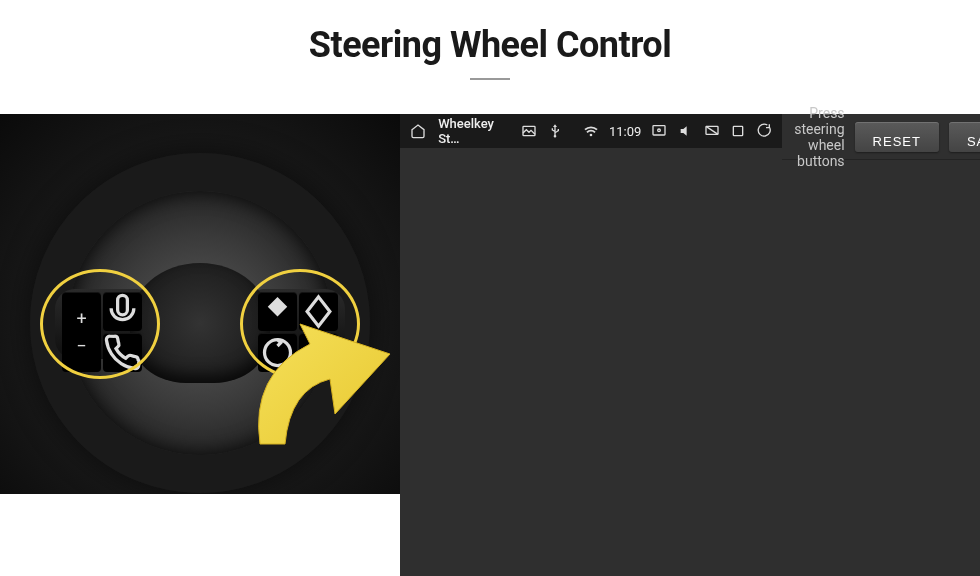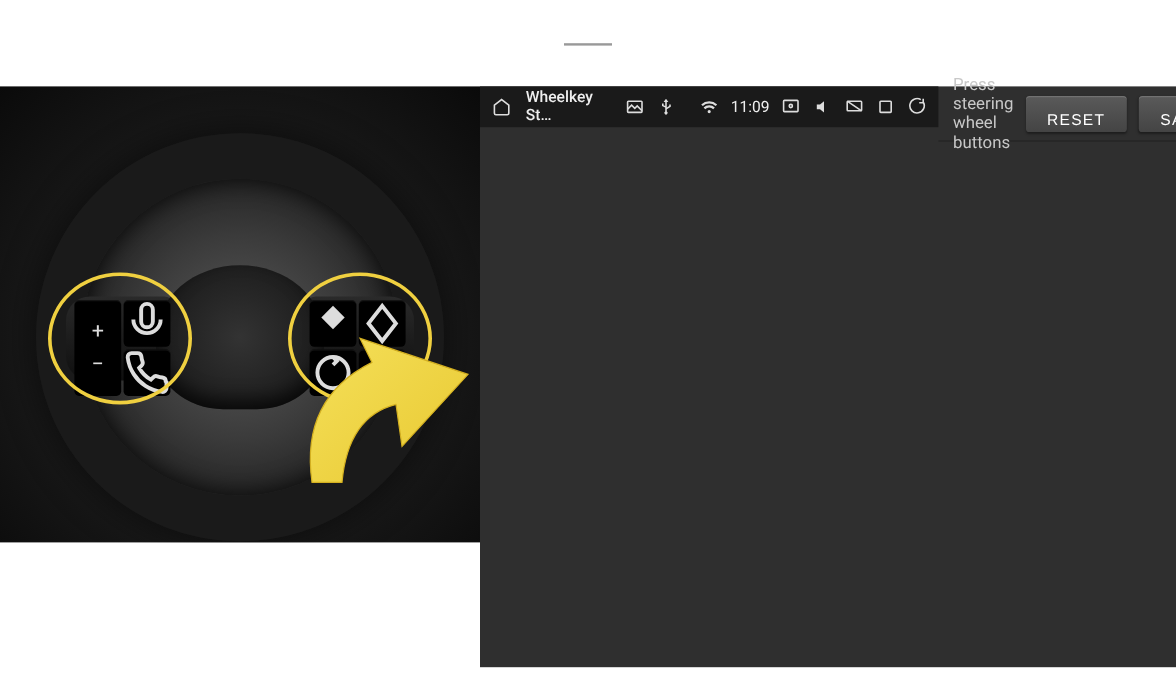--- a/index.html
+++ b/index.html
@@ -138,21 +138,21 @@
   .action-row {
     height: 46px;
     display: flex;
     align-items: center;
     padding: 0 12px;
     gap: 10px;
     border-bottom: 1px solid #232323;
   }
   .instruction {
     flex: 1;
-    text-align: left;
+    text-align: right;
     color: #c8c8c8;
     font-size: 14px;
   }
   .pill-btn {
     background: #555;
     background: linear-gradient(#5a5a5a, #444);
     color: #fff;
     font-size: 13px;
     letter-spacing: 1px;
     border: none;
@@ -180,20 +180,21 @@
     cursor: pointer;
   }
   .tile svg { width: 24px; height: 24px; }
   .tile .vol { display: flex; align-items: center; gap: 2px; font-size: 17px; font-weight: 500; }
   .empty-area { flex: 1; background: #303030; }
 </style>
 </head>
 <body>
 
 <div class="header-section">
+  <h1 class="title">Steering Wheel Control</h1>
   <div class="divider"></div>
 </div>
 
 <div class="content-row">
 
   <div class="wheel-panel">
     <div class="wheel-rim"></div>
     <div class="spoke left"></div>
     <div class="spoke right"></div>
     <div class="wheel-hub"></div>

